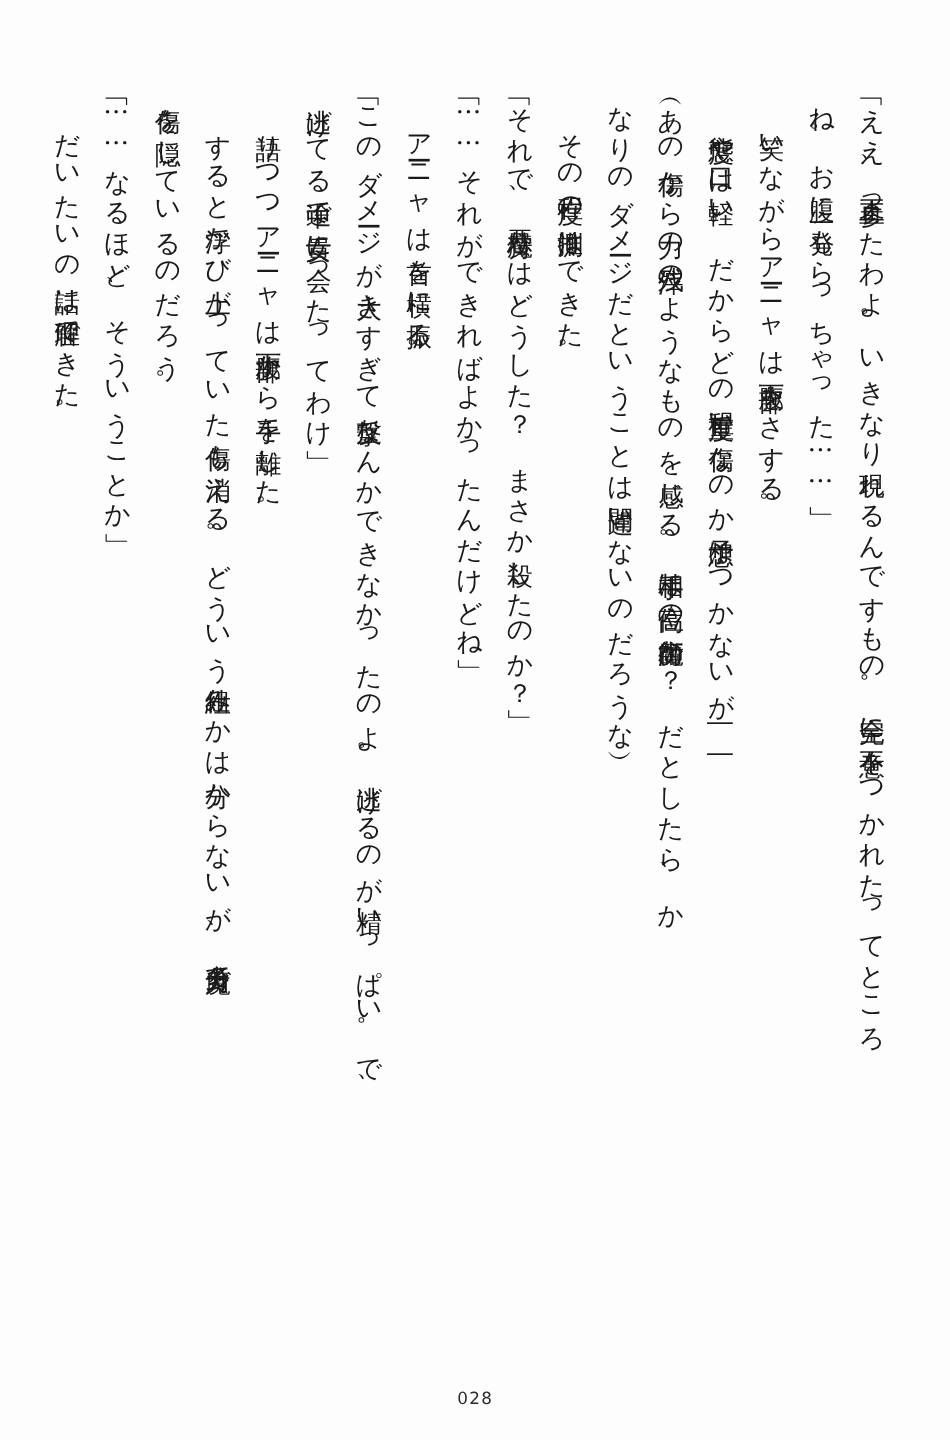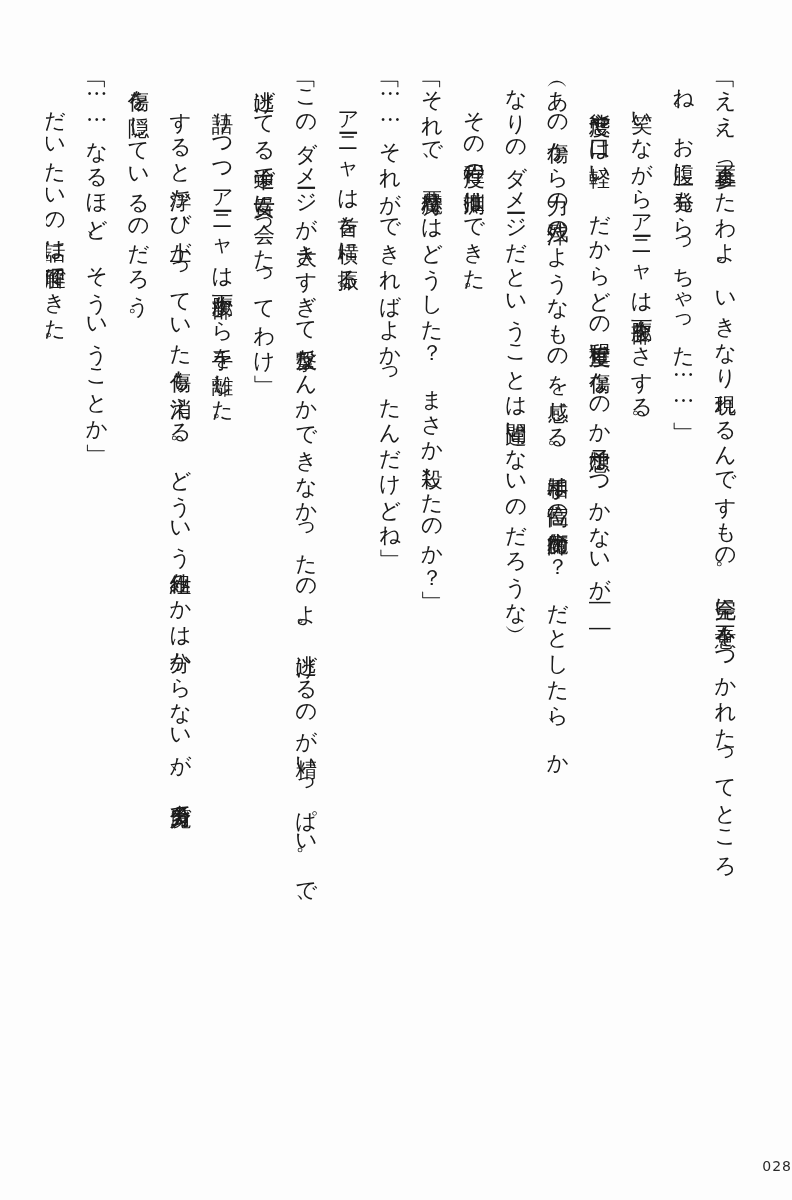--- a/index.html
+++ b/index.html
@@ -40,21 +40,21 @@
     white-space: pre-wrap;
   }
   .line {
     display: block;
   }
   #page-number {
     position: absolute;
     bottom: 26px;
     left: 0;
     width: 792px;
-    text-align: right;
+    text-align: center;
     font-size: 14px;
     letter-spacing: 1px;
     color: #2a2a2a;
     font-family: "DejaVu Sans", "Liberation Sans", sans-serif;
   }
 </style>
 </head>
 <body>
 
 <div id="page">

